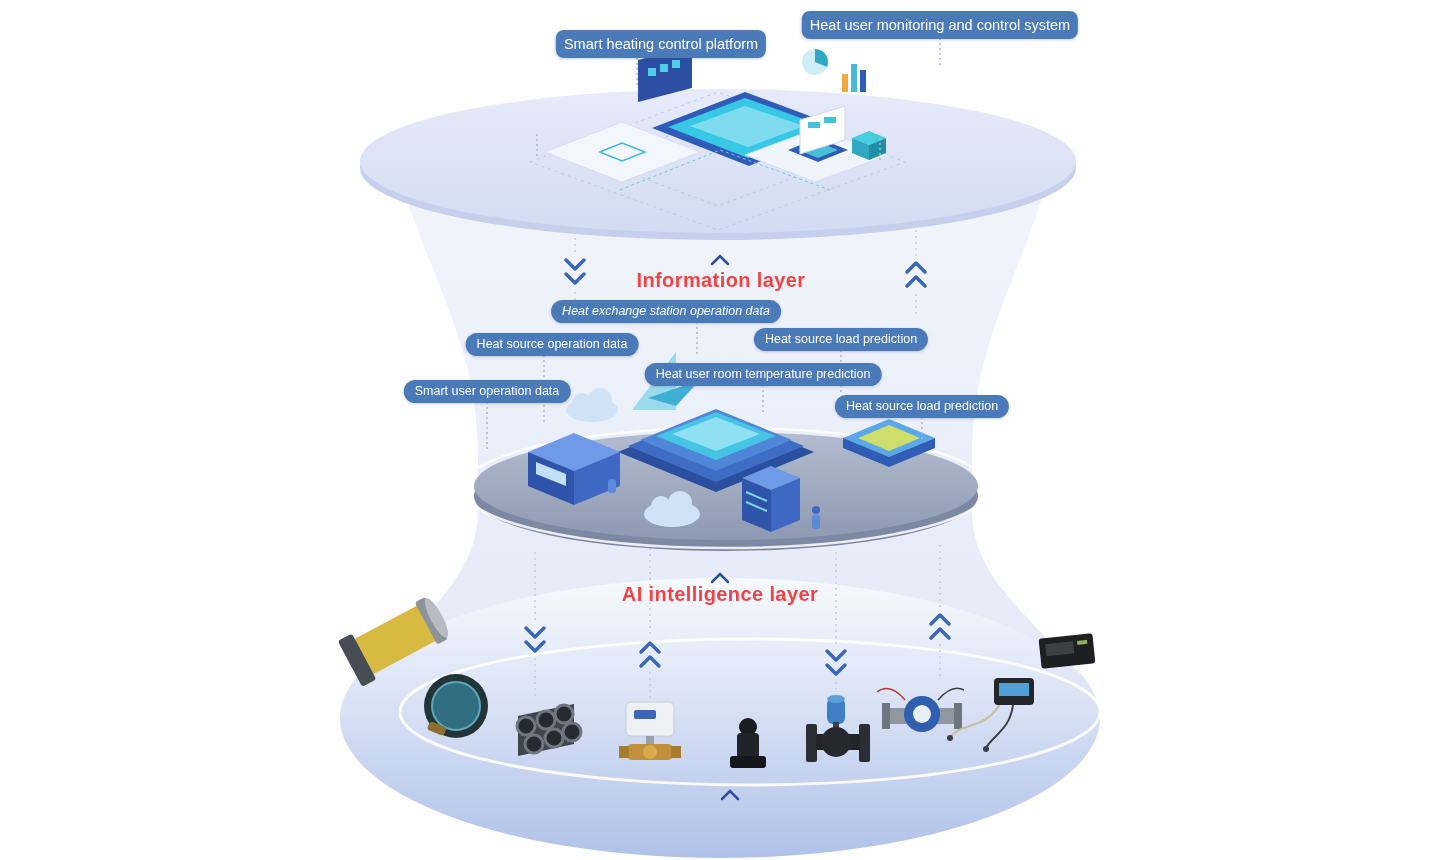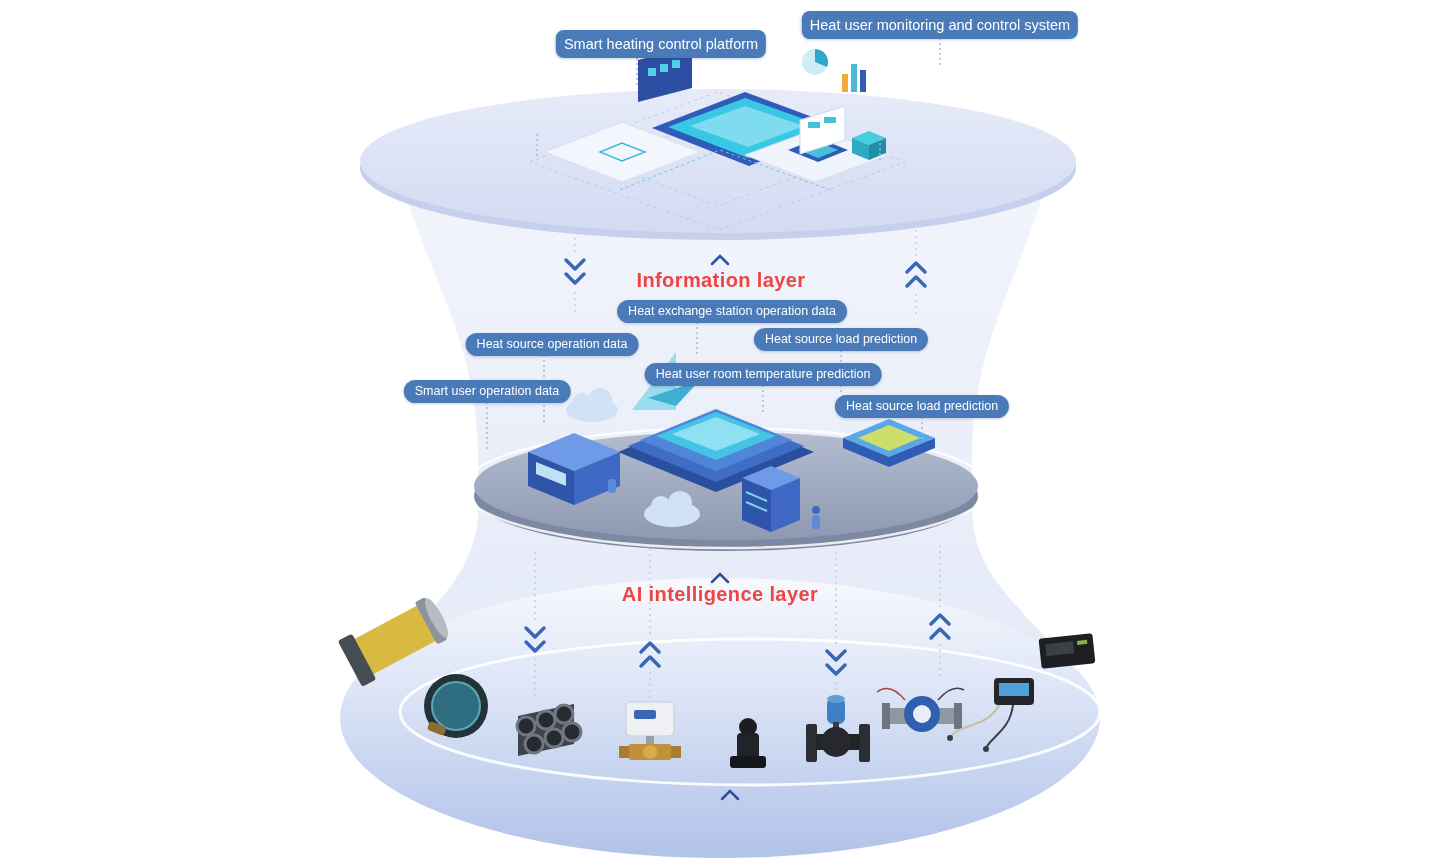--- a/index.html
+++ b/index.html
@@ -281,21 +281,21 @@
     <line x1="487" y1="402" x2="487" y2="450"></line>
     <line x1="922" y1="417" x2="922" y2="440"></line>
   </g>
 </svg>
 
 <div class="pill" style="left:637px; top:30px;margin-left:24px;">Smart heating control platform</div>
 <div class="pill" style="left:940px; top:11px;">Heat user monitoring and control system</div>
 
 <div class="layer-title" style="left:721px; top:269px;">Information layer</div>
 
-<div class="pill small" style="left:732px; top:300px;">Heat exchange station operation data</div>
+<div class="pill small" style="left:666px; top:300px;font-style:italic;">Heat exchange station operation data</div>
 <div class="pill small" style="left:841px; top:328px;">Heat source load prediction</div>
 <div class="pill small" style="left:544px; top:333px;margin-left:8px;">Heat source operation data</div>
 <div class="pill small" style="left:763px; top:363px;text-align:center;">Heat user room temperature prediction</div>
 <div class="pill small" style="left:487px; top:380px;">Smart user operation data</div>
 <div class="pill small" style="left:922px; top:395px;">Heat source load prediction</div>
 
 <div class="layer-title" style="left:720px; top:583px;">AI intelligence layer</div>
 
 
 </div>

